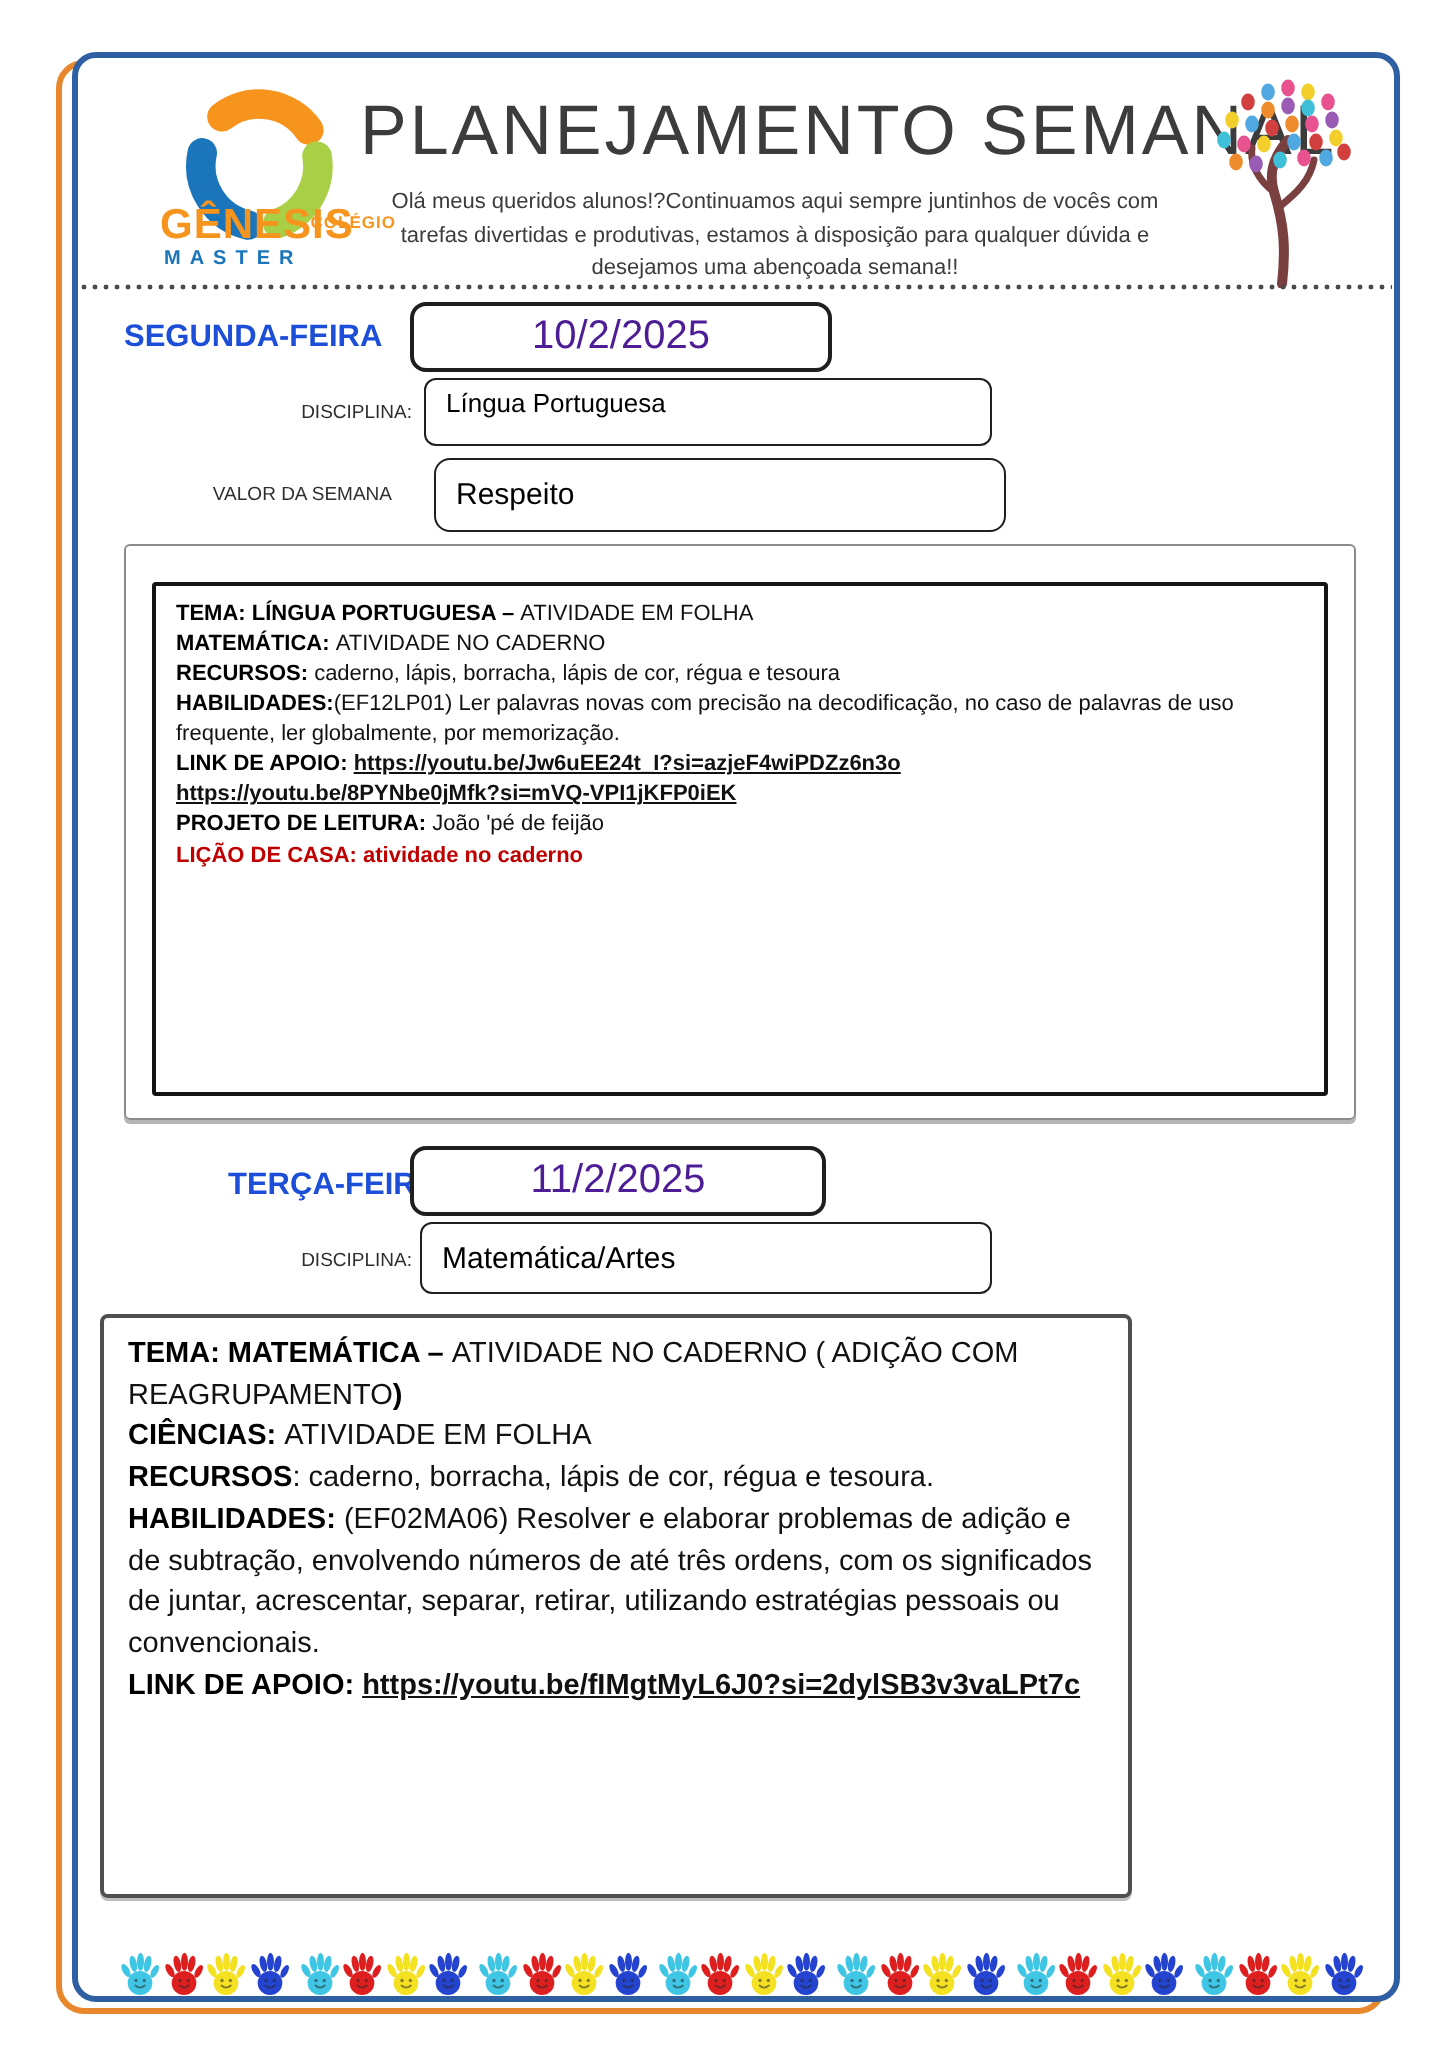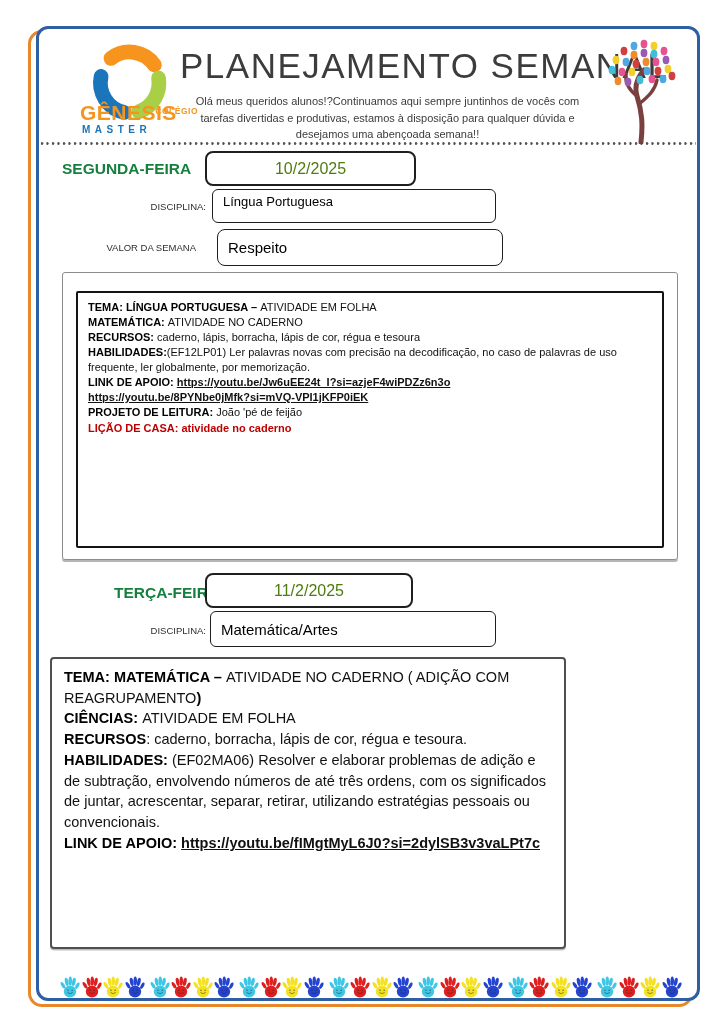--- a/index.html
+++ b/index.html
@@ -29,28 +29,28 @@
   .title-block{position:absolute;left:180px;top:46px;width:415px;text-align:center;}
   .title-block h1{margin:0;font-size:35px;font-weight:normal;letter-spacing:1.5px;color:#3c3c3c;white-space:nowrap;}
   .subtitle{margin:7px 2px 0 2px;font-size:11px;line-height:1.5;color:#3b3b3b;text-align:center;}
   .tree{position:absolute;left:596px;top:34px;}
   .dotted-sep{
     position:absolute;left:40px;top:141px;width:656px;height:5px;
     background-image:radial-gradient(circle at 2px 2.5px,#4a4a4a 1.1px,transparent 1.35px);
     background-size:5.5px 5px;
   }
   
-  .day-label{position:absolute;font-size:15.5px;font-weight:bold;color:#15803d;}
+  .day-label{position:absolute;font-size:15.5px;font-weight:bold;color:#1d4ed8;}
   .fieldbox{
     position:absolute;border:2.2px solid #1f1f1f;border-radius:8px;background:#fff;
     display:flex;align-items:center;
   }
   .fieldbox.center{justify-content:center;}
   .small-label{position:absolute;font-size:9.5px;color:#2e2e2e;text-align:right;}
-  .datetext{font-size:16px;color:#4d7c0f;}
+  .datetext{font-size:20px;color:#4c1d95;}
   .fieldtext{font-size:13px;color:#000000;padding-left:10px;}
   .fieldtext.big{font-size:15px;}
   
   .box1-outer{
     position:absolute;left:62px;top:272px;width:616px;height:288px;
     border:1.5px solid #8c8c8c;border-radius:3px;box-shadow:0 2px 0 rgba(90,90,90,.45);
   }
   .box1-inner{
     position:absolute;left:13px;top:18px;width:588px;height:257px;
     border:2.5px solid #141414;border-radius:2px;padding:7px 10px;

